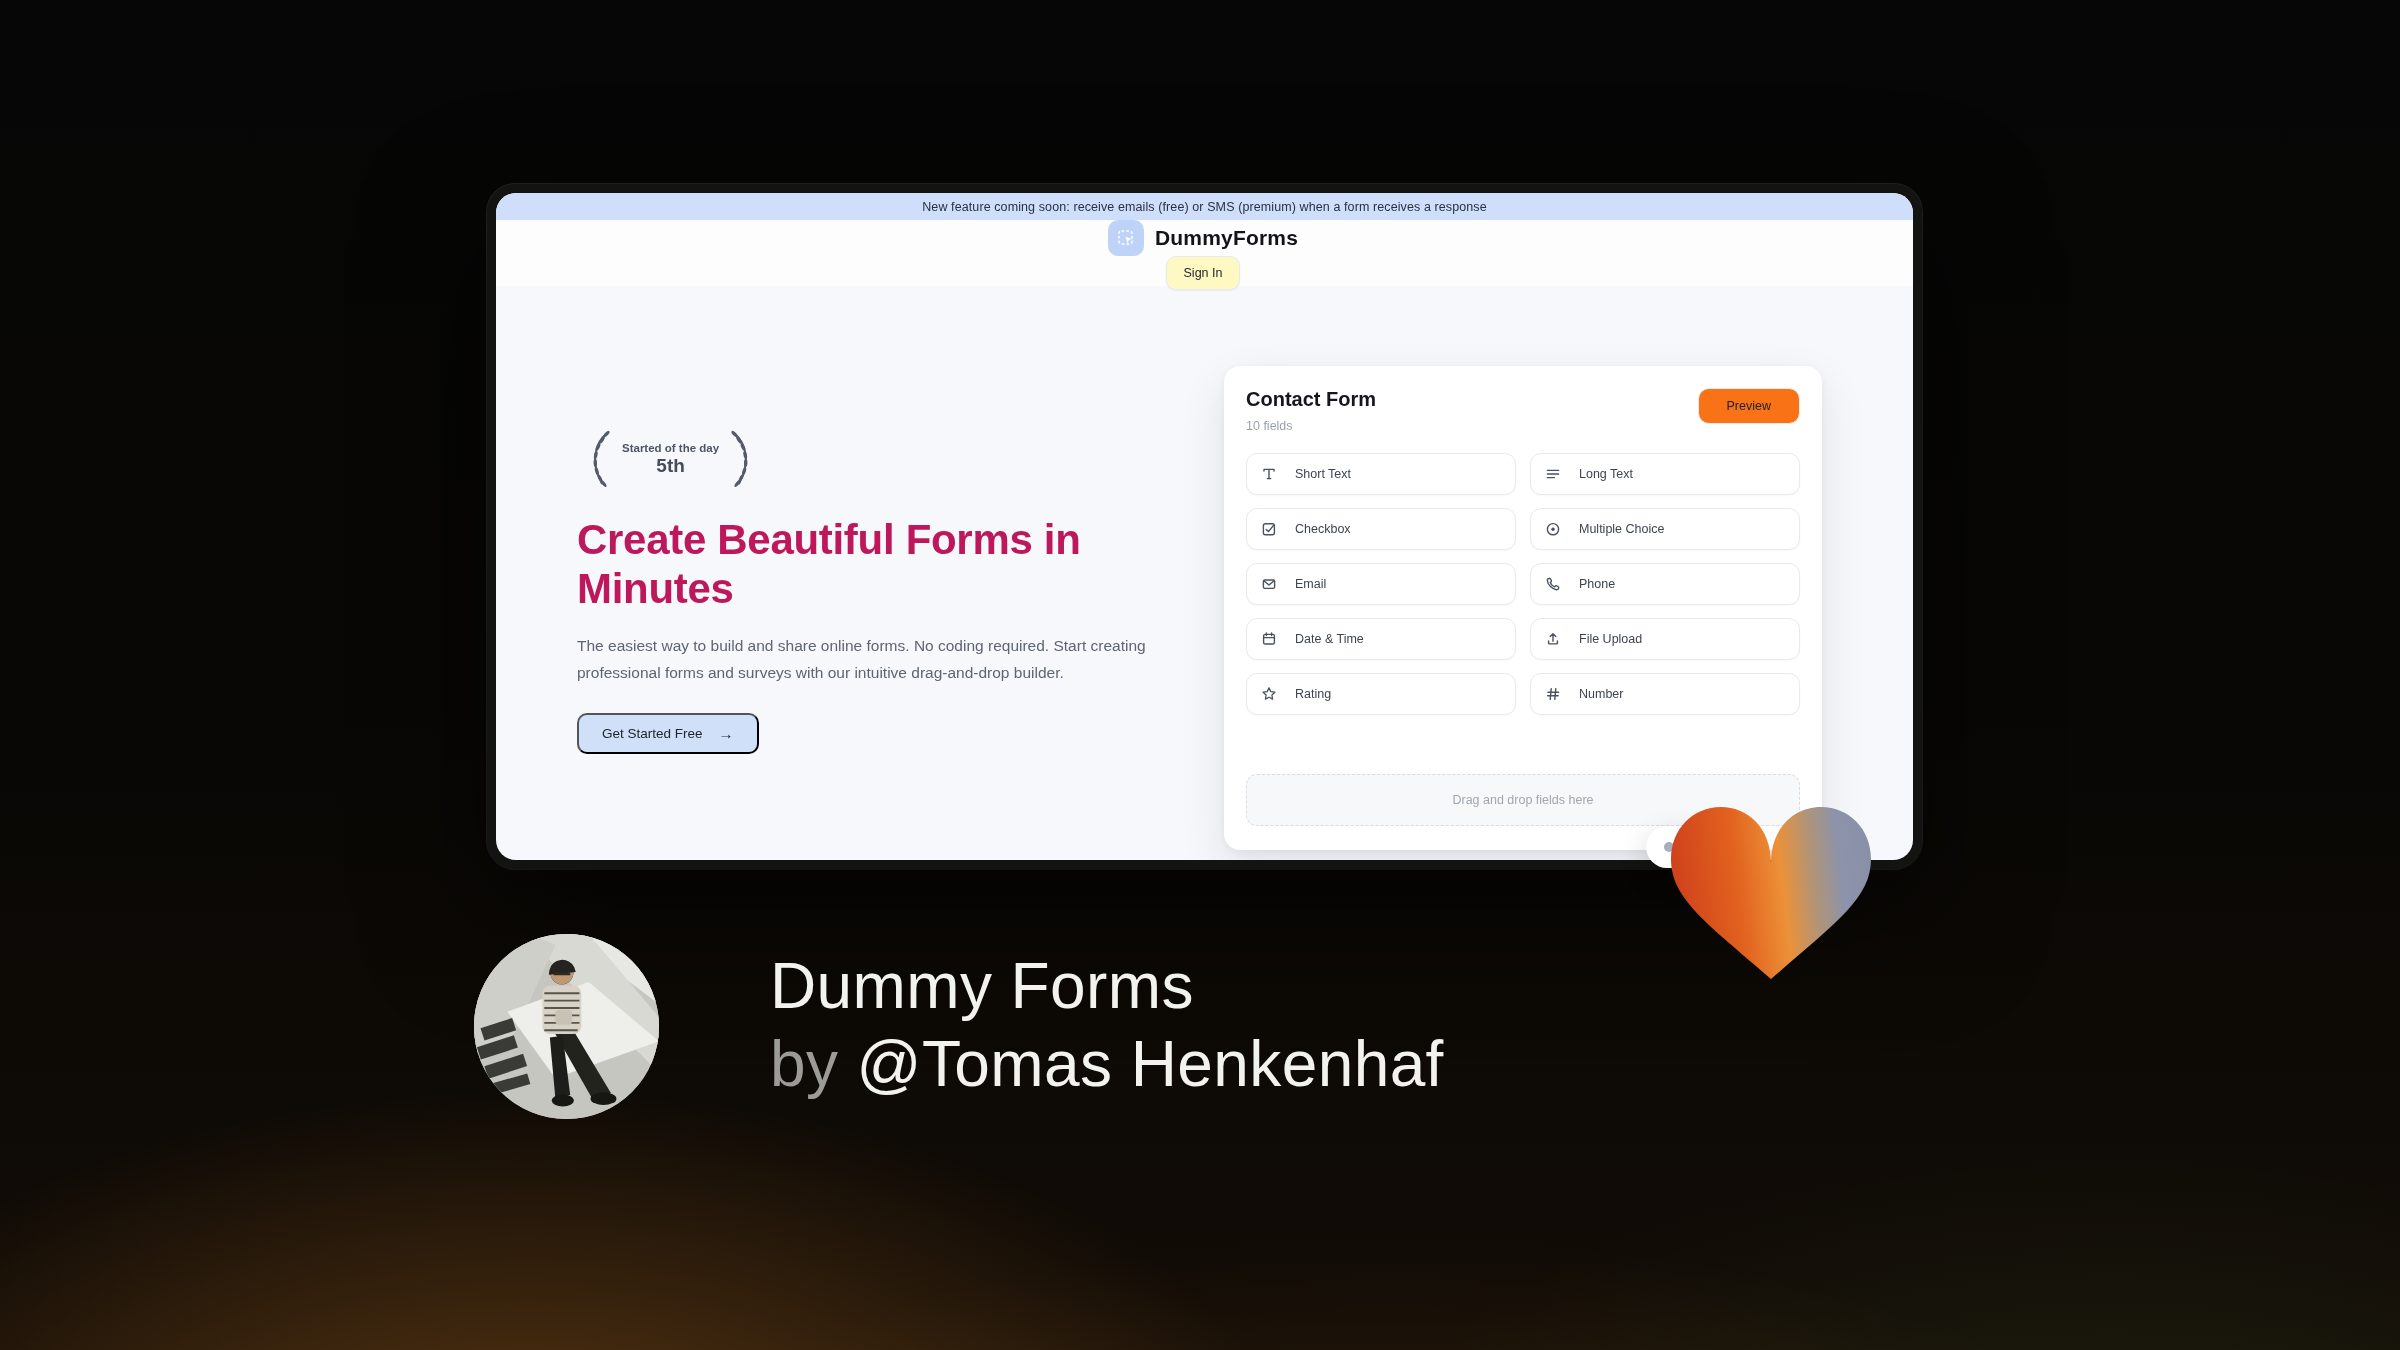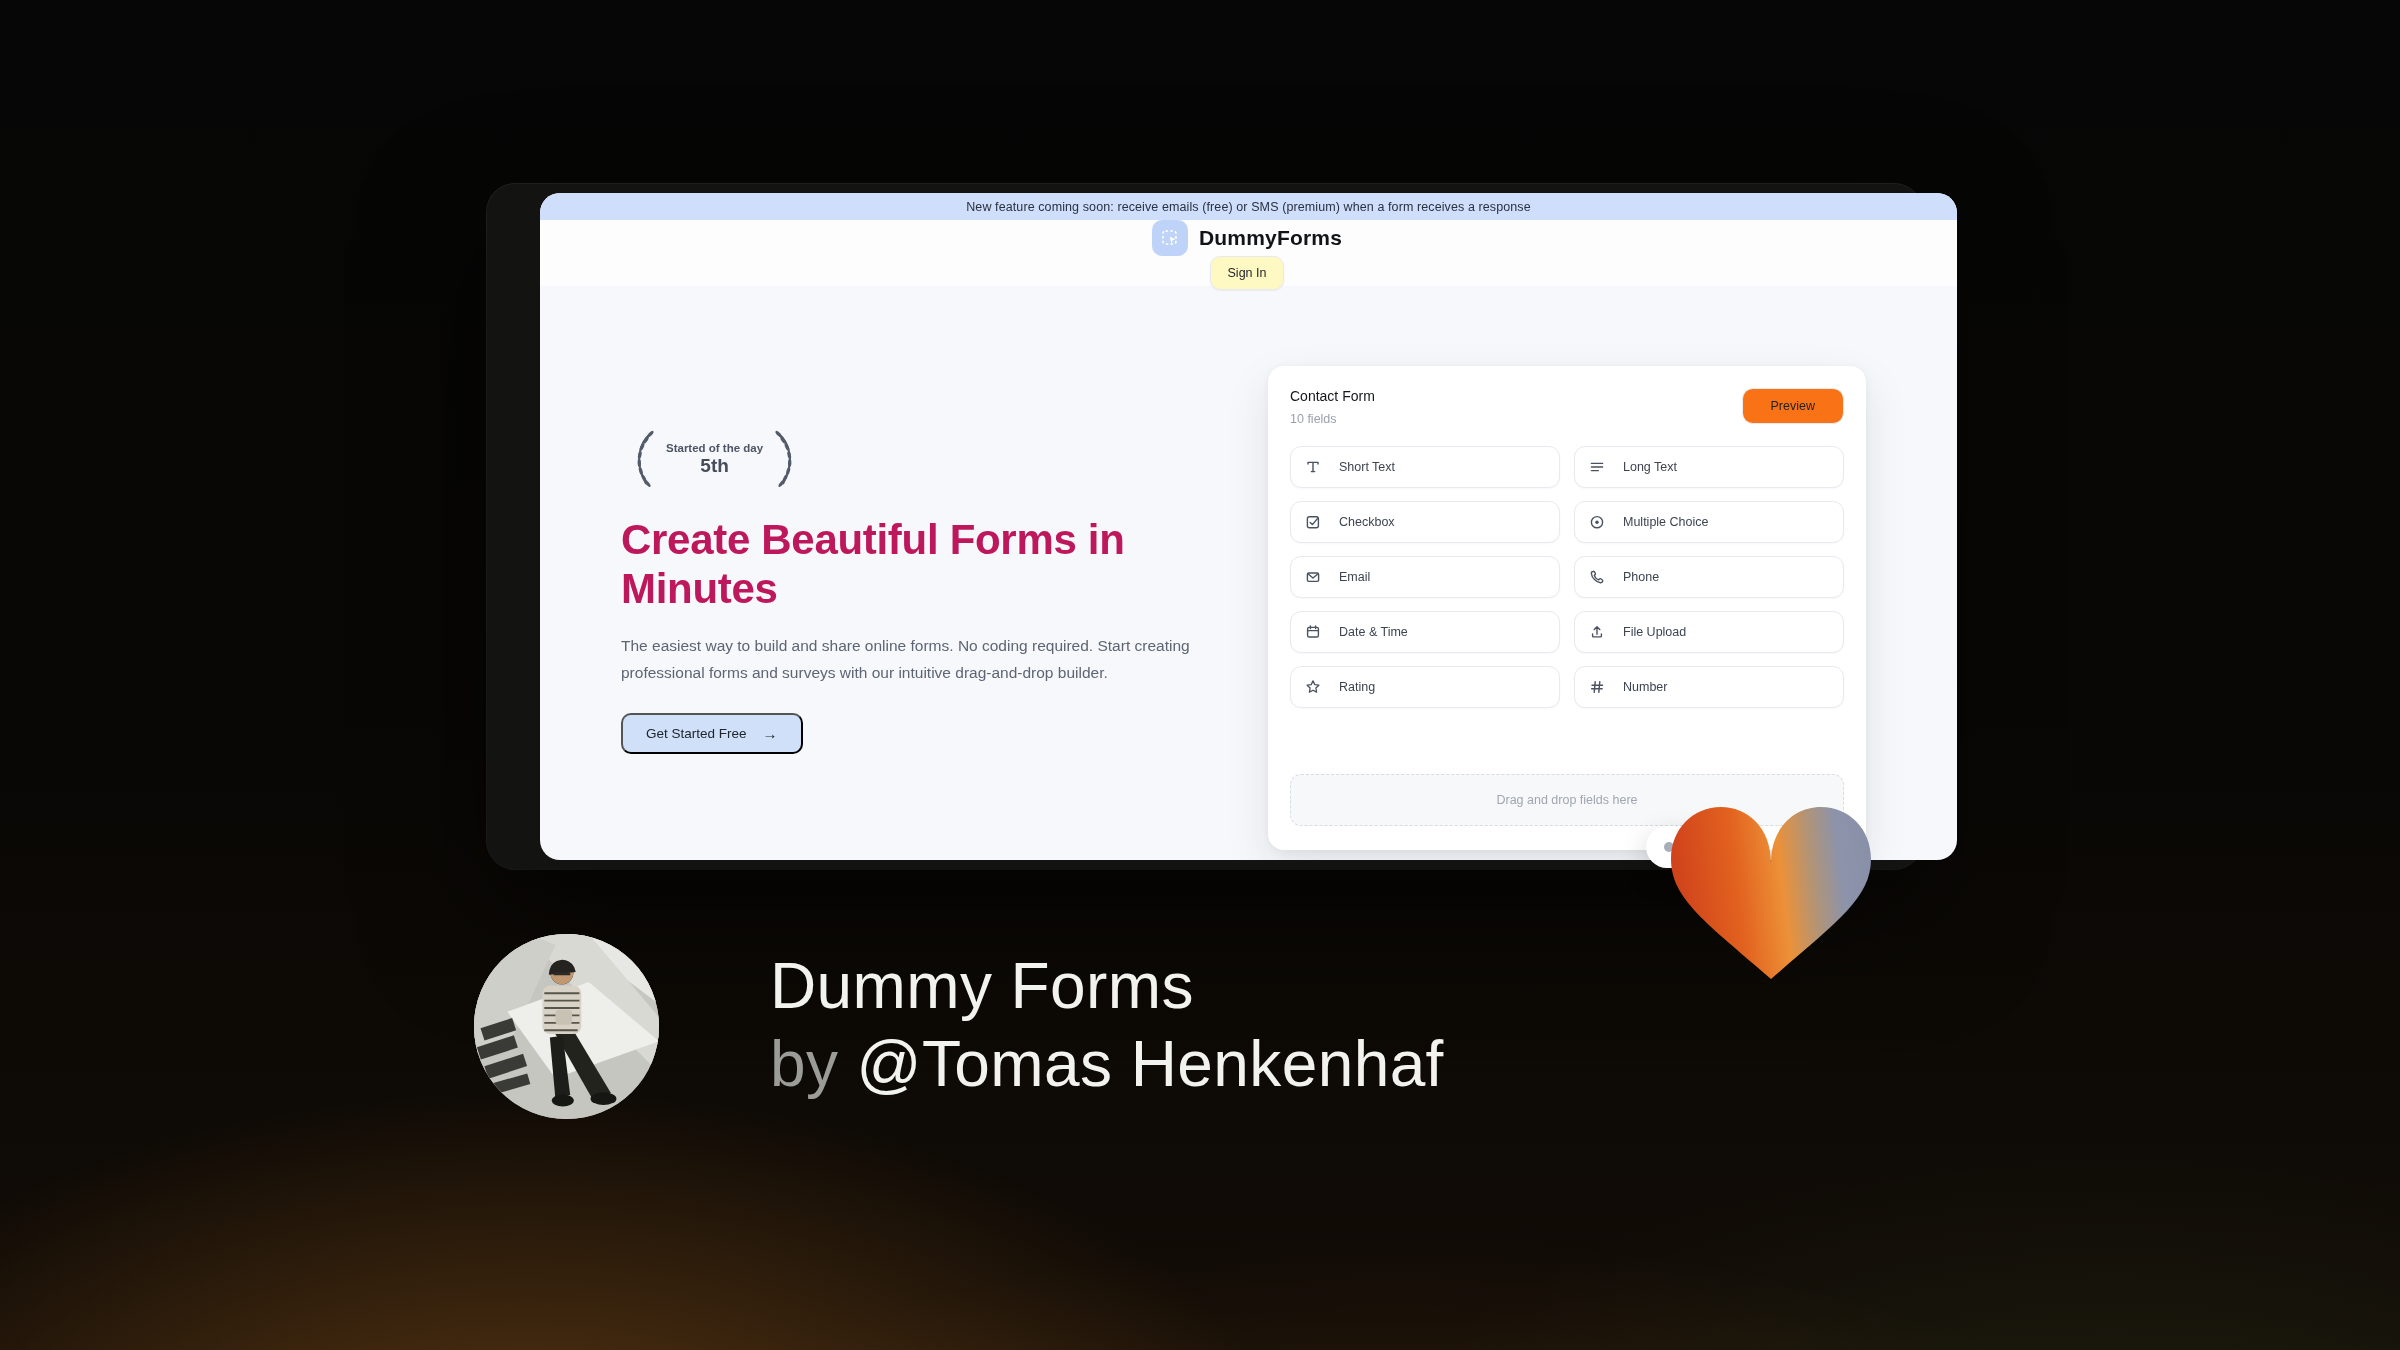--- a/index.html
+++ b/index.html
@@ -16,21 +16,21 @@
   }
 
   
   .window {
     position:absolute; left:487px; top:184px; width:1435px; height:685px;
     background:#131312; border-radius:28px; padding:9px;
     box-shadow:0 45px 120px rgba(0,0,0,.62), 0 0 0 1px #232322;
   }
   .screen {
     width:100%; height:100%; border-radius:20px; overflow:hidden;
-    background:#f7f8fb; position:relative;margin-left:44px;
+    background:#f7f8fb; position:relative;
   }
   .banner {
     height:27px; background:#cfdefa; display:flex; align-items:center; justify-content:center;
     font-size:12.5px; color:#2a3140; letter-spacing:.1px;
   }
   .header {
     height:66px; background:#fdfdfe; display:flex; align-items:center;
     justify-content:space-between; padding:0 44px 0 41px;flex-direction:column;
   }
   .brand { display:flex; align-items:center; gap:11px; cursor:pointer; }
@@ -64,21 +64,21 @@
   .cta .arrow { font-size:15px; }
 
   
   .card {
     position:absolute; left:728px; top:173px; width:598px; height:484px;
     background:#fff; border-radius:16px; padding:22px 22px 24px;
     box-shadow:0 18px 45px rgba(23,30,45,.10), 0 2px 8px rgba(23,30,45,.05);
     display:flex; flex-direction:column;
   }
   .card-head { display:flex; justify-content:space-between; align-items:flex-start; }
-  .card-title { font-size:14px; font-weight:normal; color:#15171c;text-align:right; }
+  .card-title { font-size:20px; font-weight:bold; color:#15171c;text-align:right; }
   .card-sub { margin-top:8px; font-size:12.5px; color:#9aa1ad; }
   .preview-btn {
     padding:10px 28px; border:1px solid #e9ebf0; border-radius:11px; background:#f97316;
     font-size:12.5px; color:#1d2129; cursor:pointer;
   }
   .fields { margin-top:20px; display:grid; grid-template-columns:1fr 1fr; gap:13px 14px; }
   .field {
     height:42px; border:1px solid #e8eaef; border-radius:11px; background:#fff;
     display:flex; align-items:center; gap:18px; padding:0 14px;
     box-shadow:0 1px 2px rgba(16,24,40,.03); cursor:grab;

